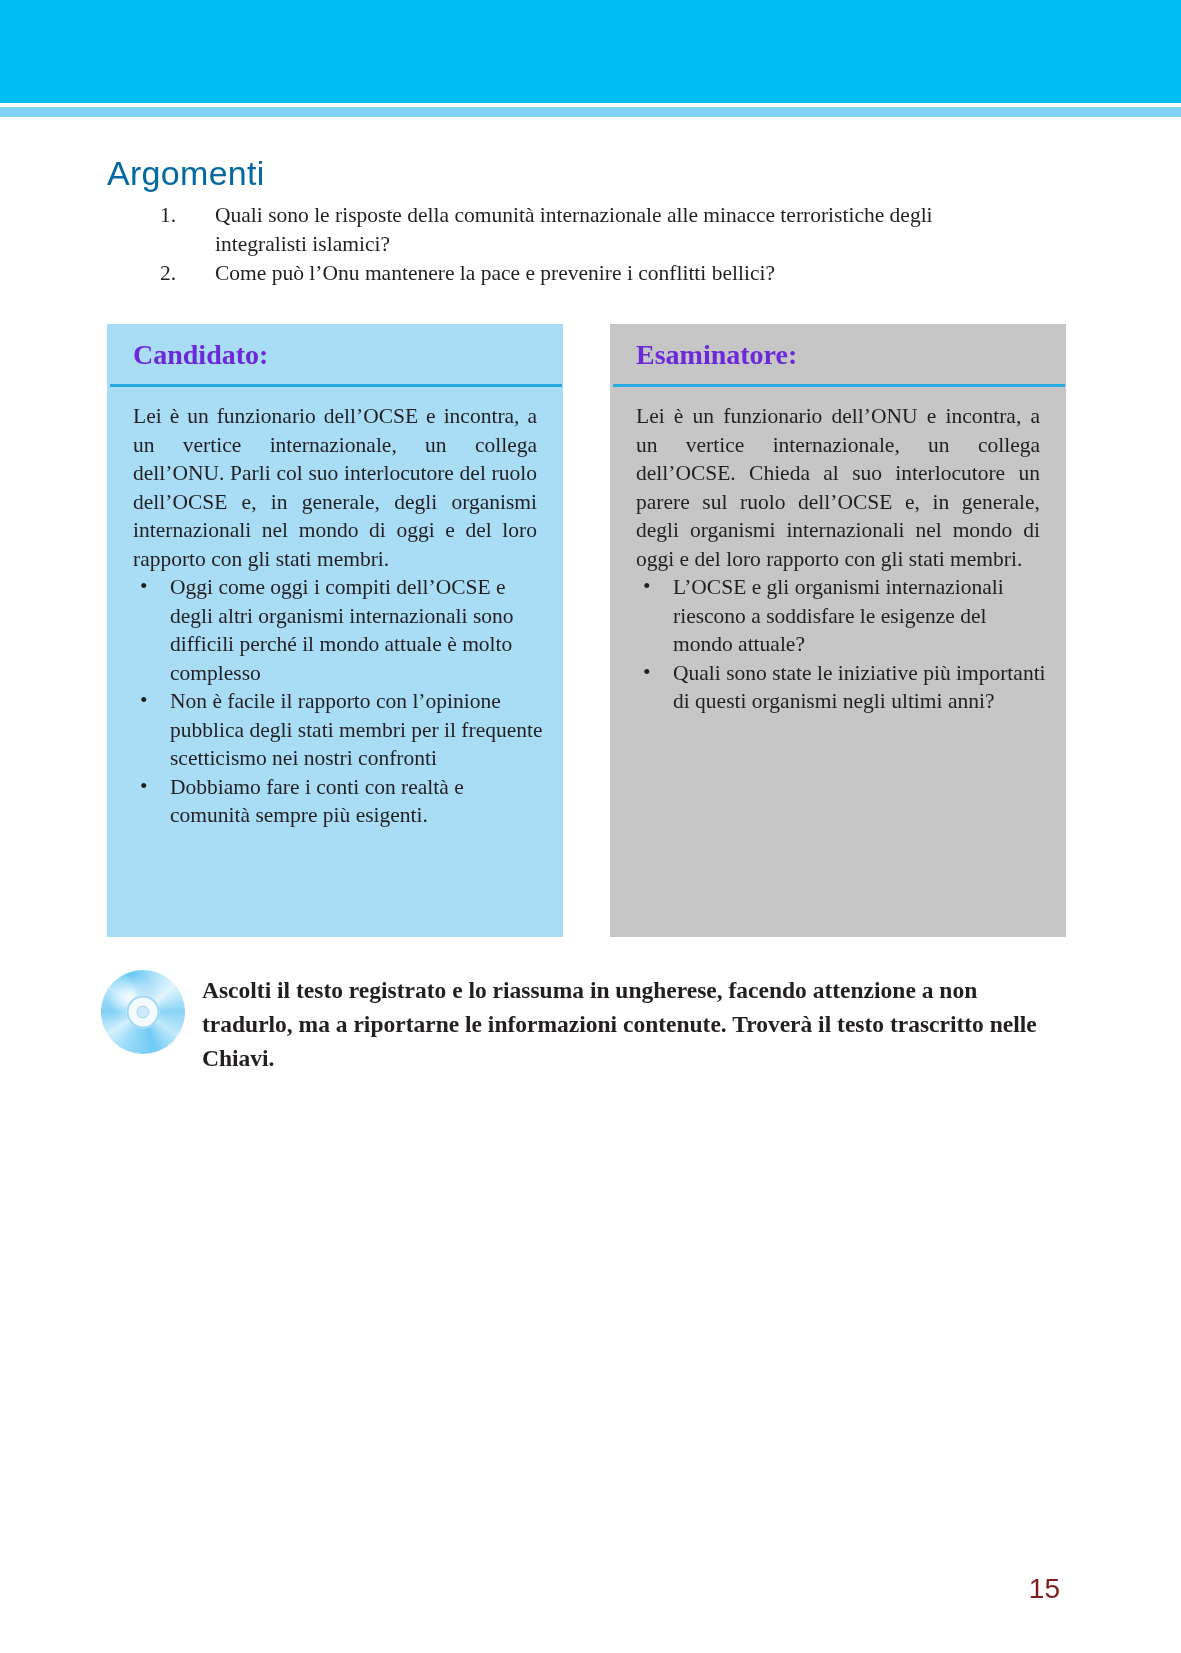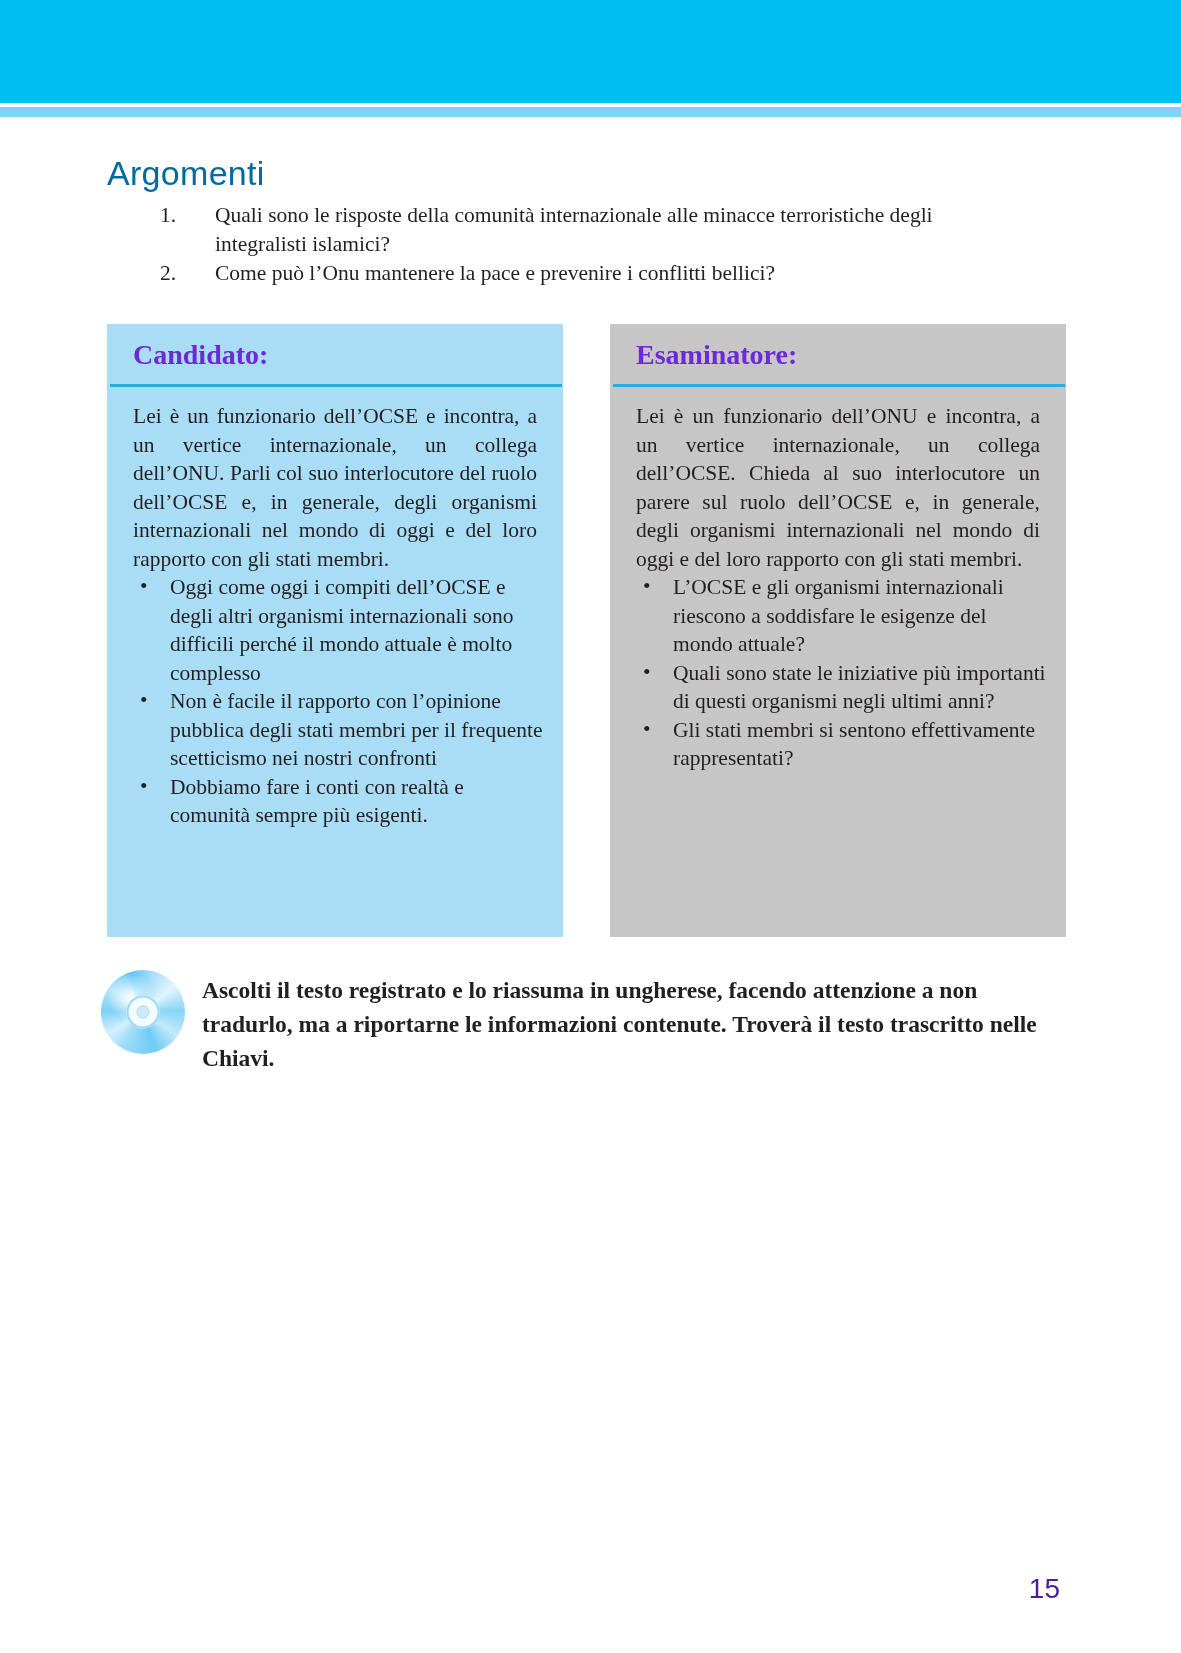--- a/index.html
+++ b/index.html
@@ -112,21 +112,21 @@
     font-weight: bold;
   }
 
   
   .page-number {
     position: absolute;
     top: 1573px;
     right: 121px;
     font-family: "Liberation Sans", sans-serif;
     font-size: 28px;
-    color: #4c1d95;
+    color: #7f1d1d;
   }
 </style>
 </head>
 <body>
 
 <header>
   <div class="band"></div>
   <div class="gap"></div>
   <div class="stripe"></div>
 </header>
@@ -170,23 +170,20 @@
       <h3 class="box-title">Esaminatore:</h3>
       <div class="box-rule"></div>
       <p class="box-para">Lei è un funzionario dell’ONU e incontra, a un vertice internazionale, un collega dell’OCSE. Chieda al suo interlocutore un parere sul ruolo dell’OCSE e, in generale, degli organismi internazionali nel mondo di oggi e del loro rapporto con gli stati membri.</p>
       <ul class="box-bullets">
         <li>
           <span>L’OCSE e gli organismi internazionali riescono a soddisfare le esigenze del mondo attuale?</span>
         </li>
         <li>
           <span>Quali sono state le iniziative più importanti di questi organismi negli ultimi anni?</span>
         </li>
-        <li>
-          <span>Gli stati membri si sentono effettivamente rappresentati?</span>
-        </li>
       </ul>
     </section>
 
   </div>
 
 
   <div class="listen-row">
     <div class="cd-icon">
       <div class="cd-hub">
         <div class="cd-hole"></div>

